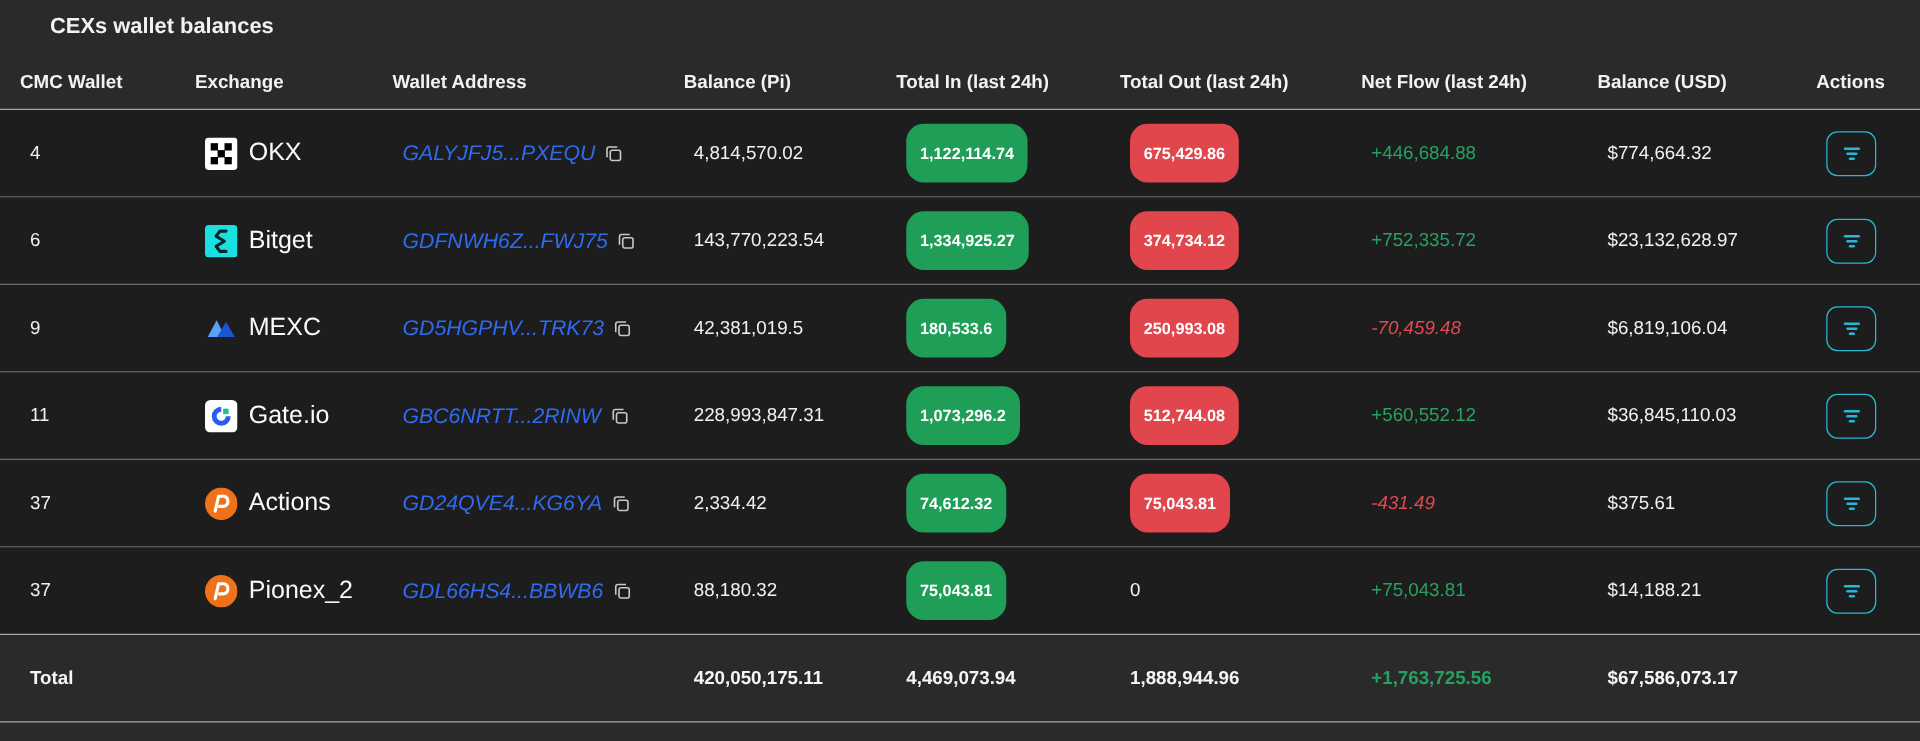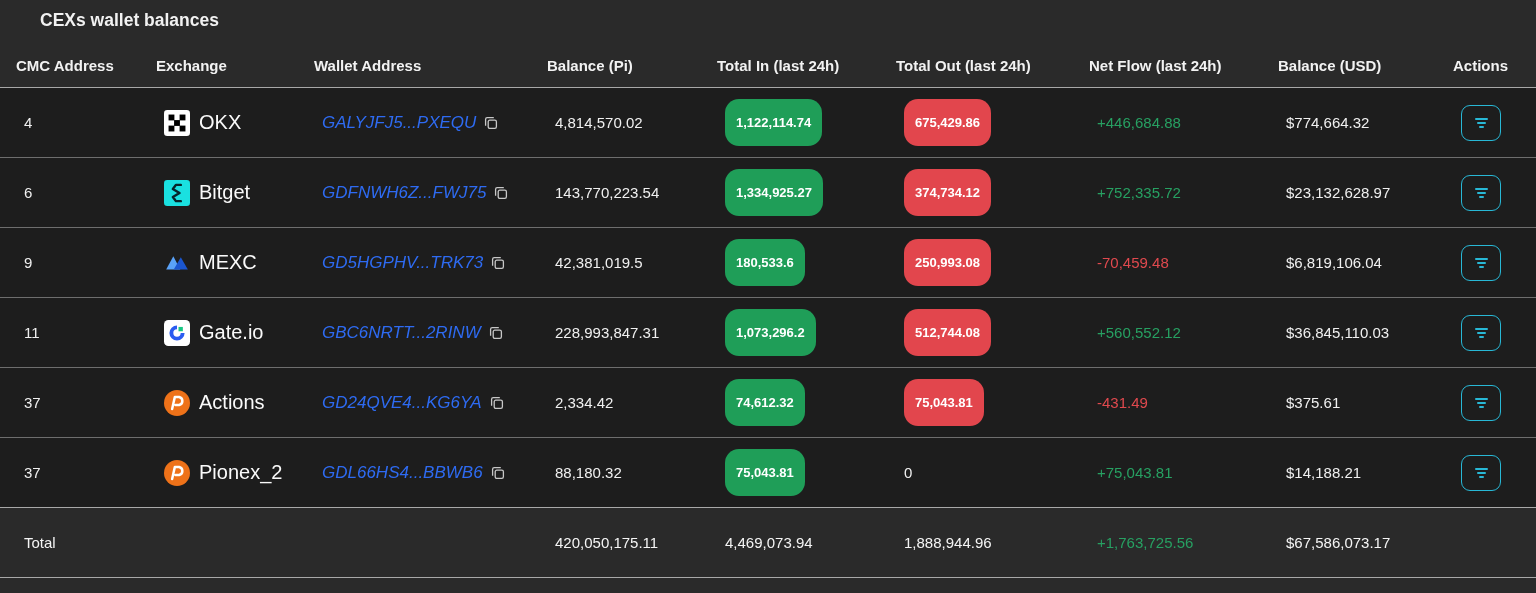--- a/index.html
+++ b/index.html
@@ -25,41 +25,41 @@
   .addr-link { color:var(--address-link,#2e6bf2); text-decoration:none; font-size:17px;font-style:italic; }
   .copy-icon { display:inline-flex; width:16px; height:16px; margin-left:7px; cursor:pointer; }
   .copy-icon svg { width:100%; height:100%; }
 
   .badge { display:inline-block; font-size:13px; font-weight:700; color:#fff; padding:16px 11px; border-radius:14px; }
   .badge-in { background:var(--badge-green,#1f9e58); }
   .badge-out { background:var(--badge-red,#e2464d); }
   .plain-value { font-size:15px; color:#f0f0f0; }
 
   .netflow-cell.pos { color:var(--nf-pos,#27a062); }
-  .netflow-cell.neg { color:var(--nf-neg,#e0494e); }
+  .netflow-cell.neg { color:var(--nf-neg,#e0494e);font-style:italic; }
 
   .action-btn { width:40px; height:36px; background:transparent; border:1.5px solid var(--accent,#28b8d6); border-radius:9px; cursor:pointer; display:flex; align-items:center; justify-content:center; }
   .filter-icon { display:block; }
   .filter-icon i { display:block; height:2px; background:var(--accent,#28b8d6); border-radius:1px; margin:2px auto; }
   .filter-icon i:nth-child(1){ width:13px; }
   .filter-icon i:nth-child(2){ width:9px; }
   .filter-icon i:nth-child(3){ width:5px; }
 
   .total-row { height:70px; align-items:center; background:transparent; border-bottom:1px solid #a8a8a8; }
-  .total-row .td { font-weight:400; font-size:15px; color:#f5f5f5; }
+  .total-row .td { font-weight:700; font-size:15px; color:#f5f5f5; }
   .total-row .td.pos { color:var(--nf-pos,#27a062); }
 </style>
 </head>
 <body>
 
 <div class="page">
   <div class="page-title">CEXs wallet balances</div>
 
   <div class="grid header-row">
-    <div class="th">CMC Address</div>
+    <div class="th">CMC Wallet</div>
     <div class="th">Exchange</div>
     <div class="th">Wallet Address</div>
     <div class="th">Balance (Pi)</div>
     <div class="th">Total In (last 24h)</div>
     <div class="th">Total Out (last 24h)</div>
     <div class="th">Net Flow (last 24h)</div>
     <div class="th">Balance (USD)</div>
     <div class="th">Actions</div>
   </div>
 

